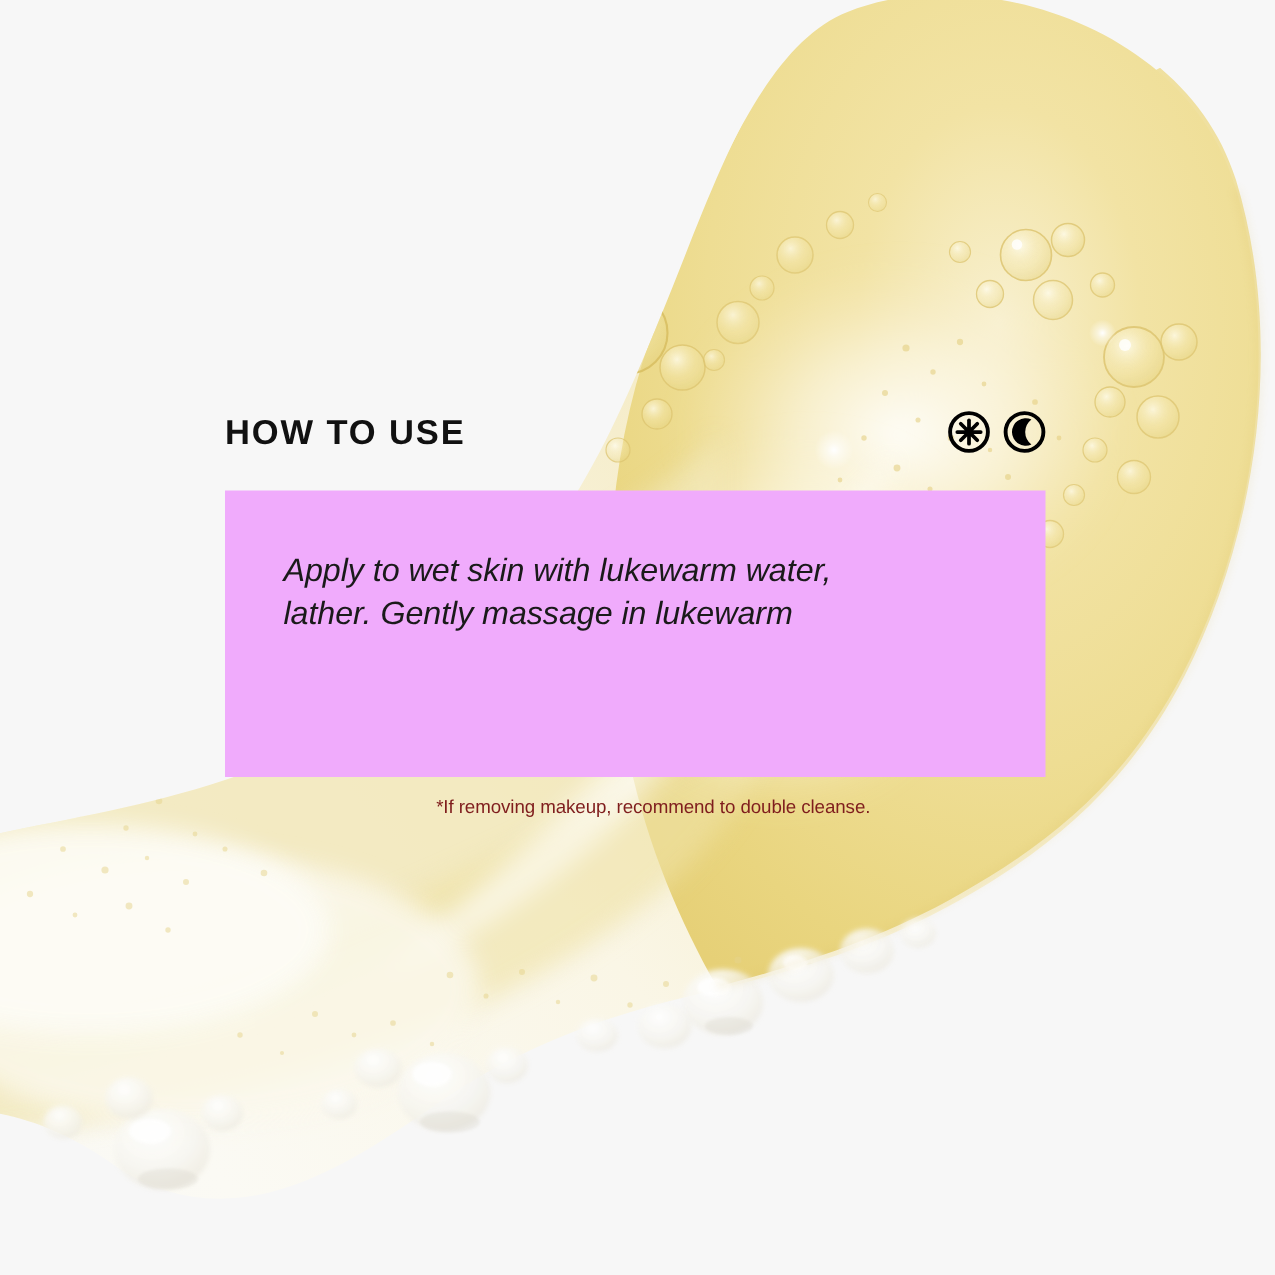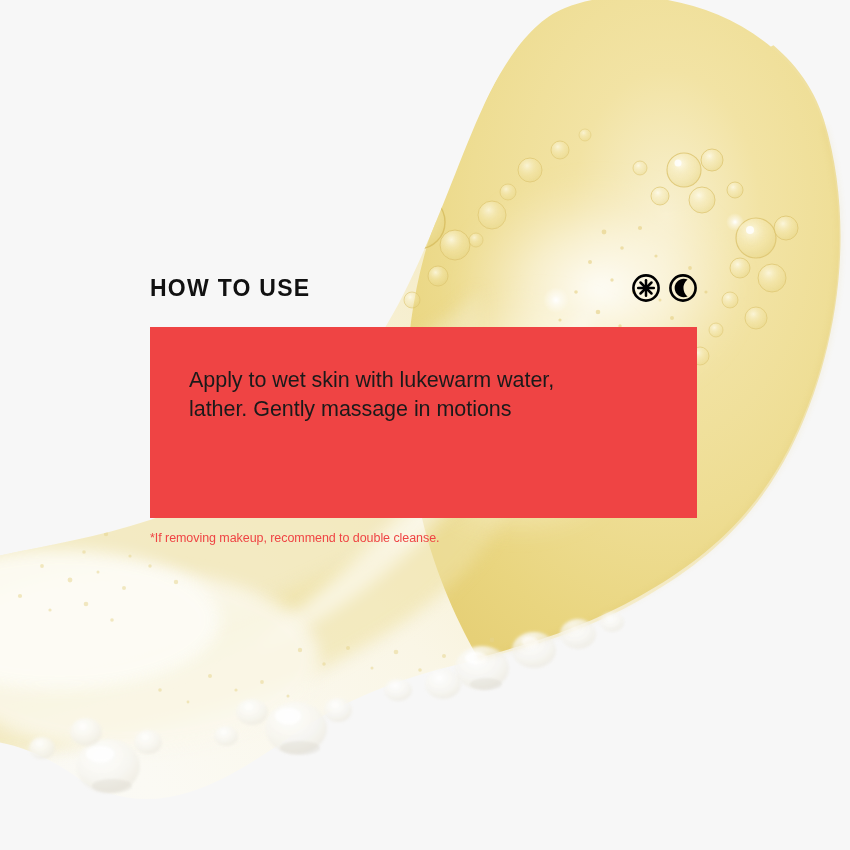--- a/index.html
+++ b/index.html
@@ -58,45 +58,47 @@
     gap: 7px;
   }
   .icon-group svg { display: block; }
 
   .card {
     position: absolute;
     left: 150px;
     top: 327px;
     width: 547px;
     height: 191px;
-    background: #ef4444;
+    background: #f0abfc;
+    font-style: italic;
   }
 
   .card-body {
     position: absolute;
     left: 39px;
     top: 39px;
     width: 480px;
     font-size: 21.5px;
     line-height: 28.5px;
     font-weight: 400;
     color: #1a1a1a;
     letter-spacing: -0.002em;
   }
   .card-body p { margin: 0; }
 
   .footnote {
     position: absolute;
-    left: 150px;
+    left: 162px;
     top: 530px;
     width: 547px;
+    text-align: center;
     font-size: 12.5px;
     line-height: 17px;
     font-weight: 400;
-    color: #ef4444;
+    color: #7f1d1d;
     letter-spacing: -0.005em;
   }
 </style>
 </head>
 <body>
 
 <div id="stage">
 
   <div class="art-layer">
     <svg viewBox="0 0 850 850" xmlns="http://www.w3.org/2000/svg">
@@ -399,20 +401,20 @@
             <circle cx="15" cy="15" r="12.6" fill="none" stroke="#000000" stroke-width="2.6"></circle>
             <path d="M 19.6,6.6 A 9.2,9.2 0 1 0 19.6,23.4 A 10.6,10.6 0 0 1 19.6,6.6 Z" fill="#000000"></path>
           </svg>
         </span>
       </div>
     </div>
 
     <div class="card">
       <div class="card-body">
         <p>Apply to wet skin with lukewarm water,</p>
-        <p>lather. Gently massage in motions</p>
+        <p>lather. Gently massage in lukewarm</p>
       </div>
     </div>
 
     <div class="footnote">*If removing makeup, recommend to double cleanse.</div>
 
   </div>
 </div>
 
 </body></html>

